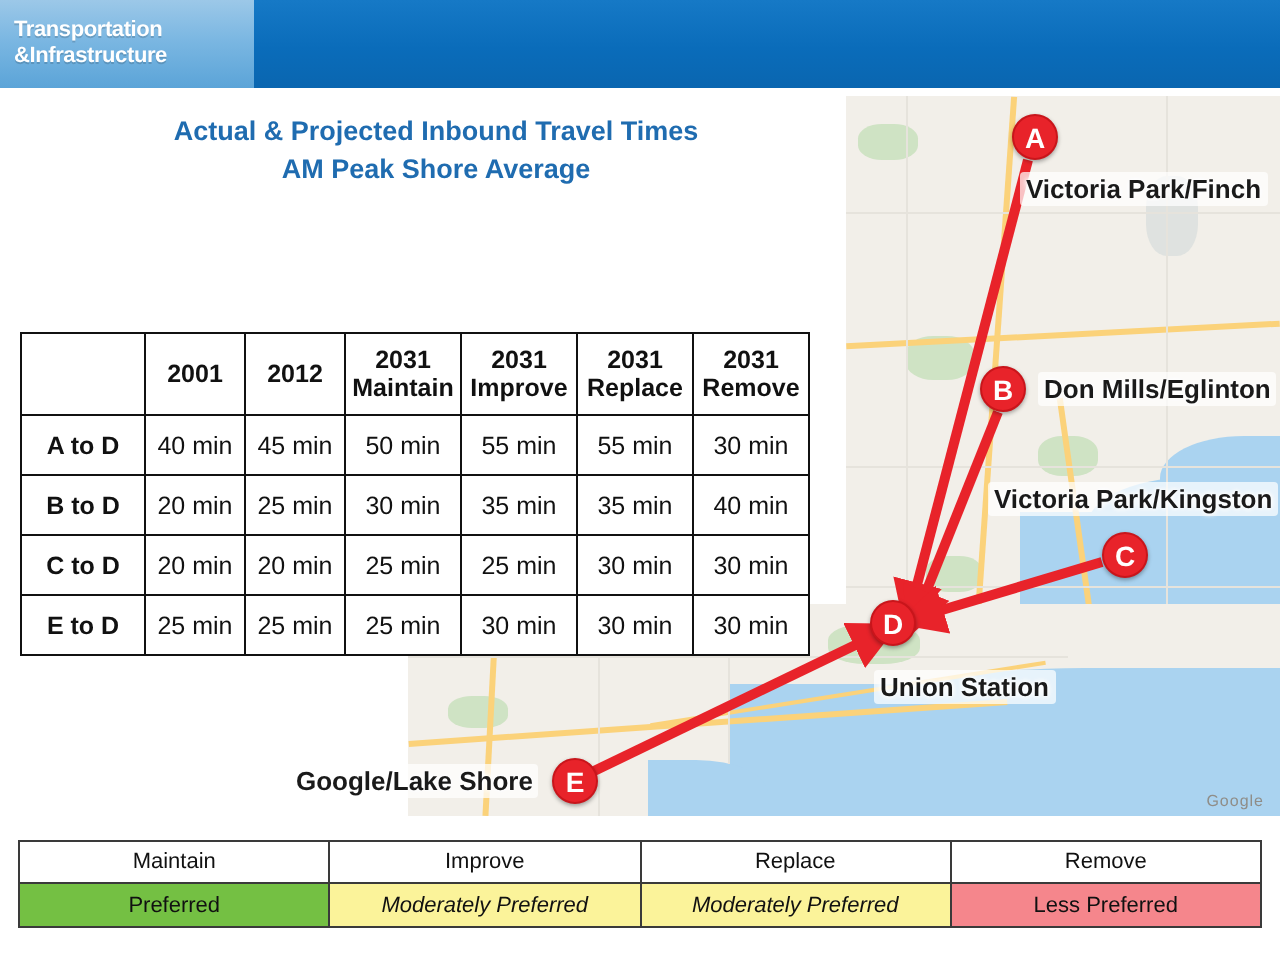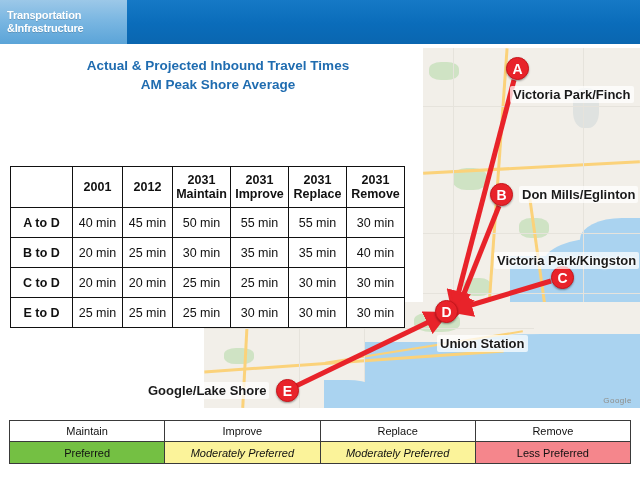--- a/index.html
+++ b/index.html
@@ -200,21 +200,21 @@
     </div>
     <div class="marker" style="left:435px;top:256px;">
       <span>D</span>
     </div>
     <div class="marker" style="left:276px;top:335px;">
       <span>E</span>
     </div>
 
     <div class="maplabel" style="left:510px;top:42px;">Victoria Park/Finch</div>
     <div class="maplabel" style="left:519px;top:142px;">Don Mills/Eglinton</div>
-    <div class="maplabel" style="left:494px;top:208px;">Victoria Park/Kingston</div>
+    <div class="maplabel" style="left:494px;top:197px;">Victoria Park/Kingston</div>
     <div class="maplabel" style="left:437px;top:291px;">Union Station</div>
     <div class="maplabel" style="left:145px;top:338px;">Google/Lake Shore</div>
   </div>
 
   <div class="subtitle">
     <div>Actual &amp; Projected Inbound Travel Times</div>
     <div>AM Peak Shore Average</div>
   </div>
 
   <div class="tbl-wrap">

